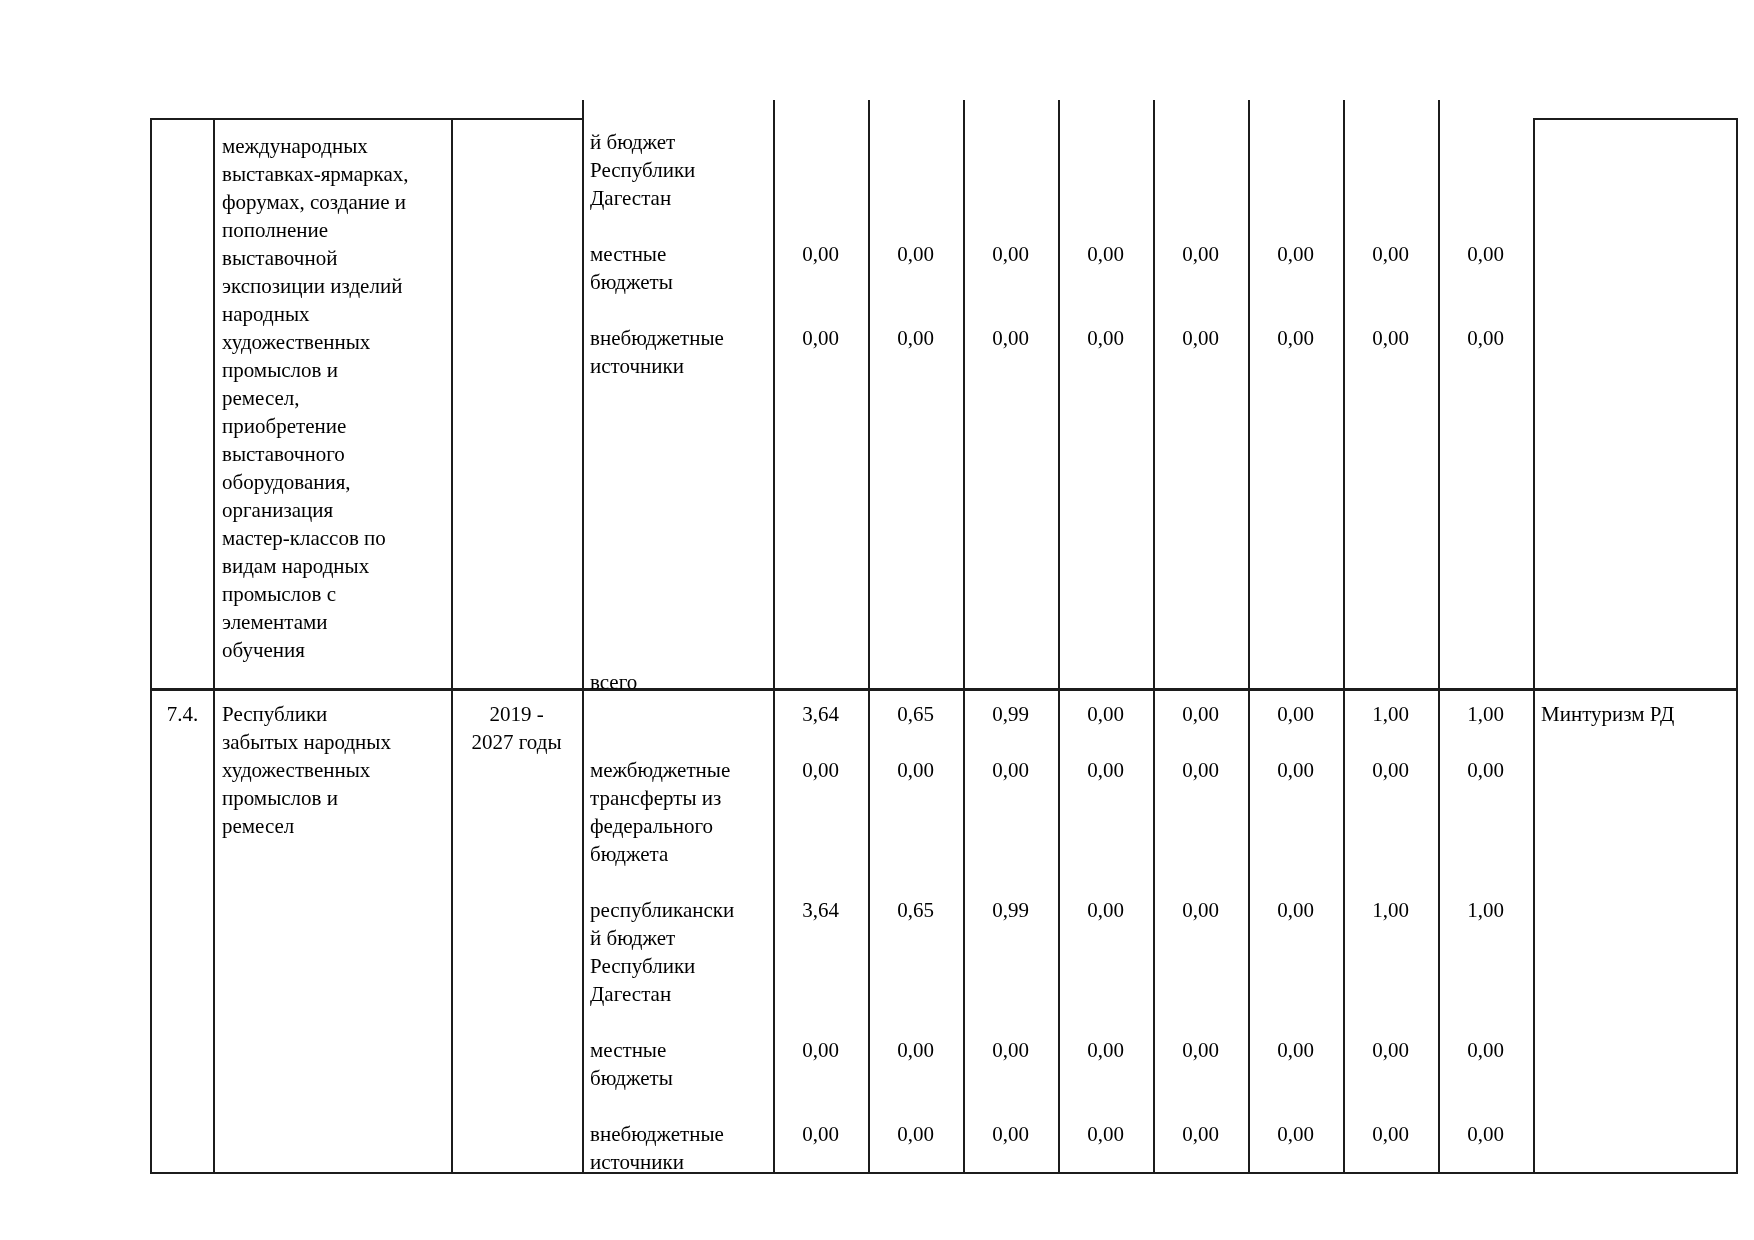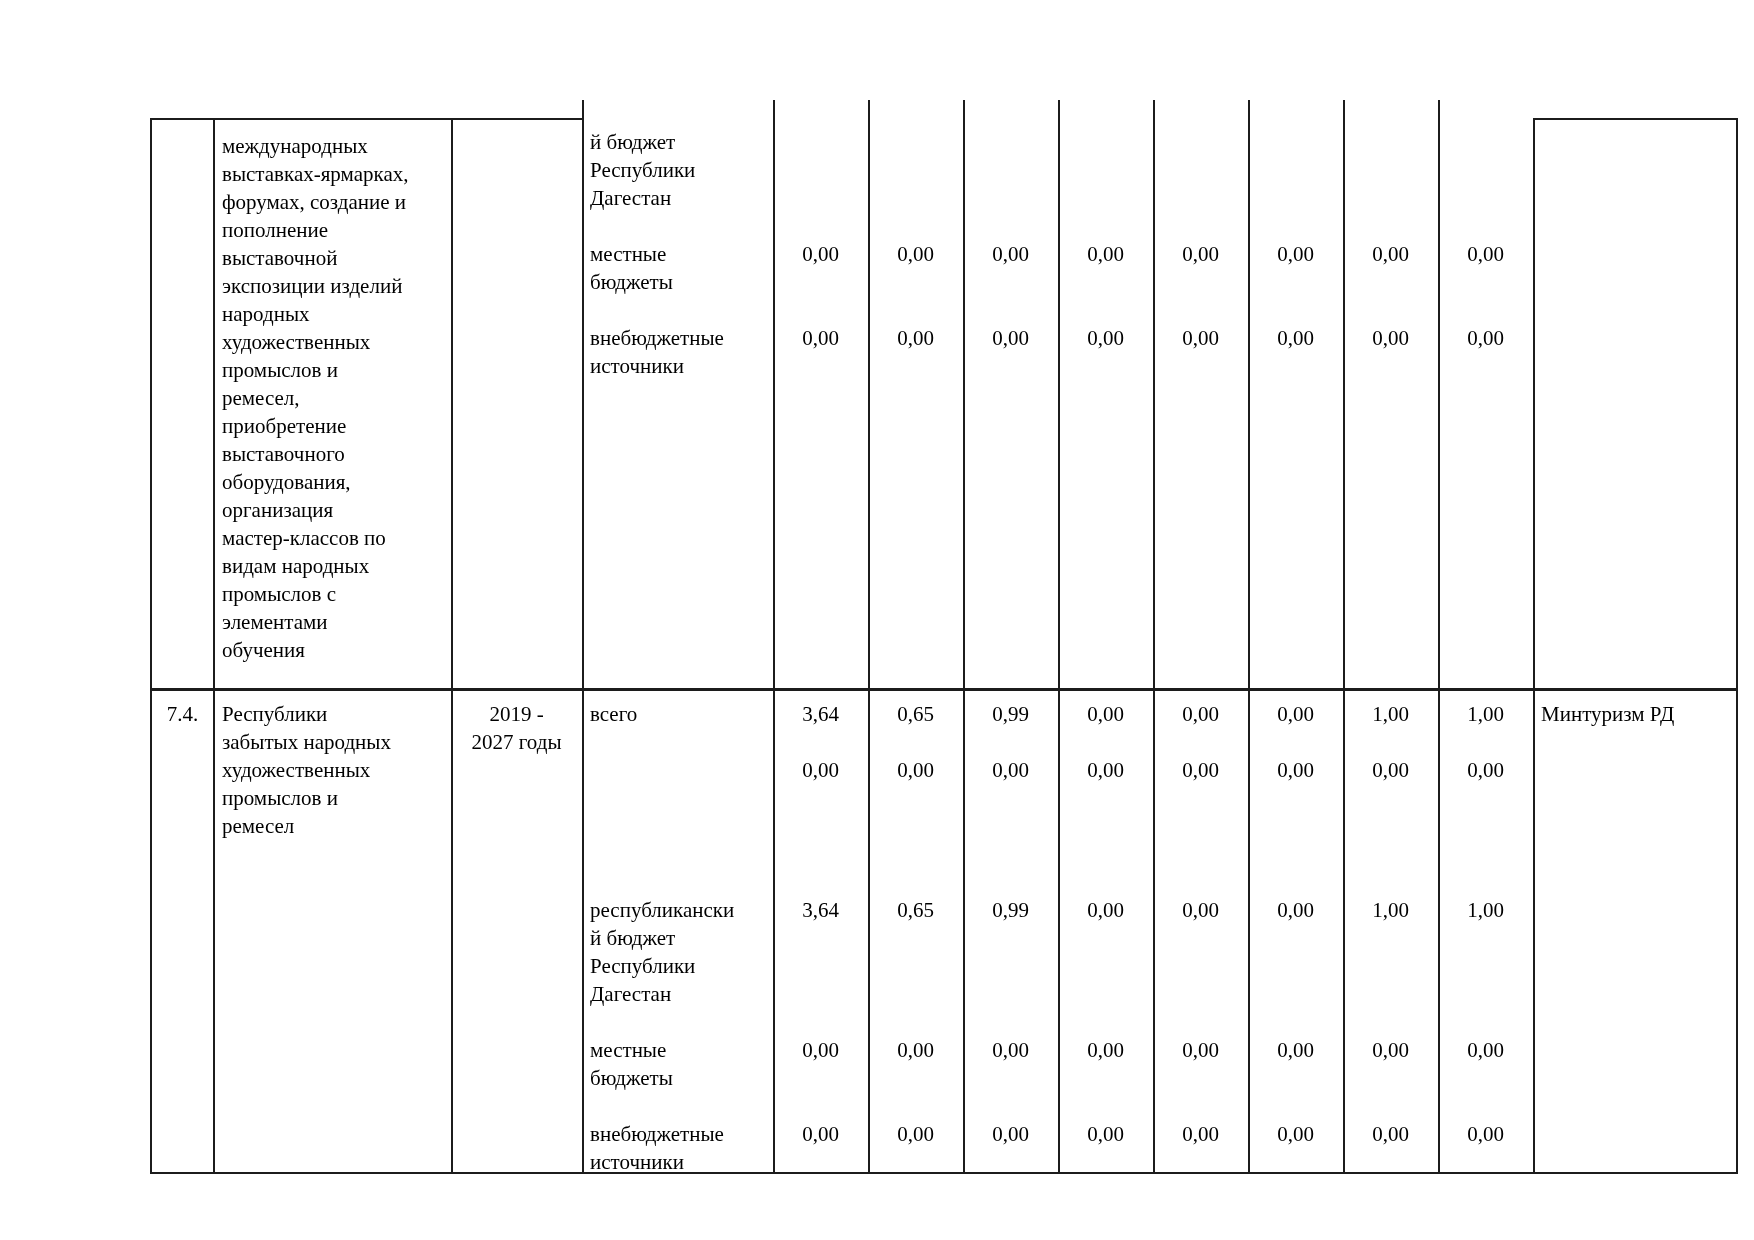--- a/index.html
+++ b/index.html
@@ -109,32 +109,36 @@
 забытых народных
 художественных
 промыслов и
 ремесел</div>
 
   <div class="txt center" style="left:451px;top:700px;width:131px">2019 -
 2027 годы</div>
 
   <div class="txt" style="left:1541px;top:700px;width:192px">Минтуризм РД</div>
 
-  <div class="txt" style="left:590px;top:700px;width:180px">всего</div>
+  <div class="txt" style="left:590px;top:668px;width:180px">всего</div>
   <div class="vrow" style="top:700px">
     <span class="val" style="left:773px">3,64</span>
     <span class="val" style="left:868px">0,65</span>
     <span class="val" style="left:963px">0,99</span>
     <span class="val" style="left:1058px">0,00</span>
     <span class="val" style="left:1153px">0,00</span>
     <span class="val" style="left:1248px">0,00</span>
     <span class="val" style="left:1343px">1,00</span>
     <span class="val" style="left:1438px">1,00</span>
   </div>
 
+  <div class="txt" style="left:590px;top:756px;width:180px">межбюджетные
+трансферты из
+федерального
+бюджета</div>
   <div class="vrow" style="top:756px">
     <span class="val" style="left:773px">0,00</span>
     <span class="val" style="left:868px">0,00</span>
     <span class="val" style="left:963px">0,00</span>
     <span class="val" style="left:1058px">0,00</span>
     <span class="val" style="left:1153px">0,00</span>
     <span class="val" style="left:1248px">0,00</span>
     <span class="val" style="left:1343px">0,00</span>
     <span class="val" style="left:1438px">0,00</span>
   </div>

